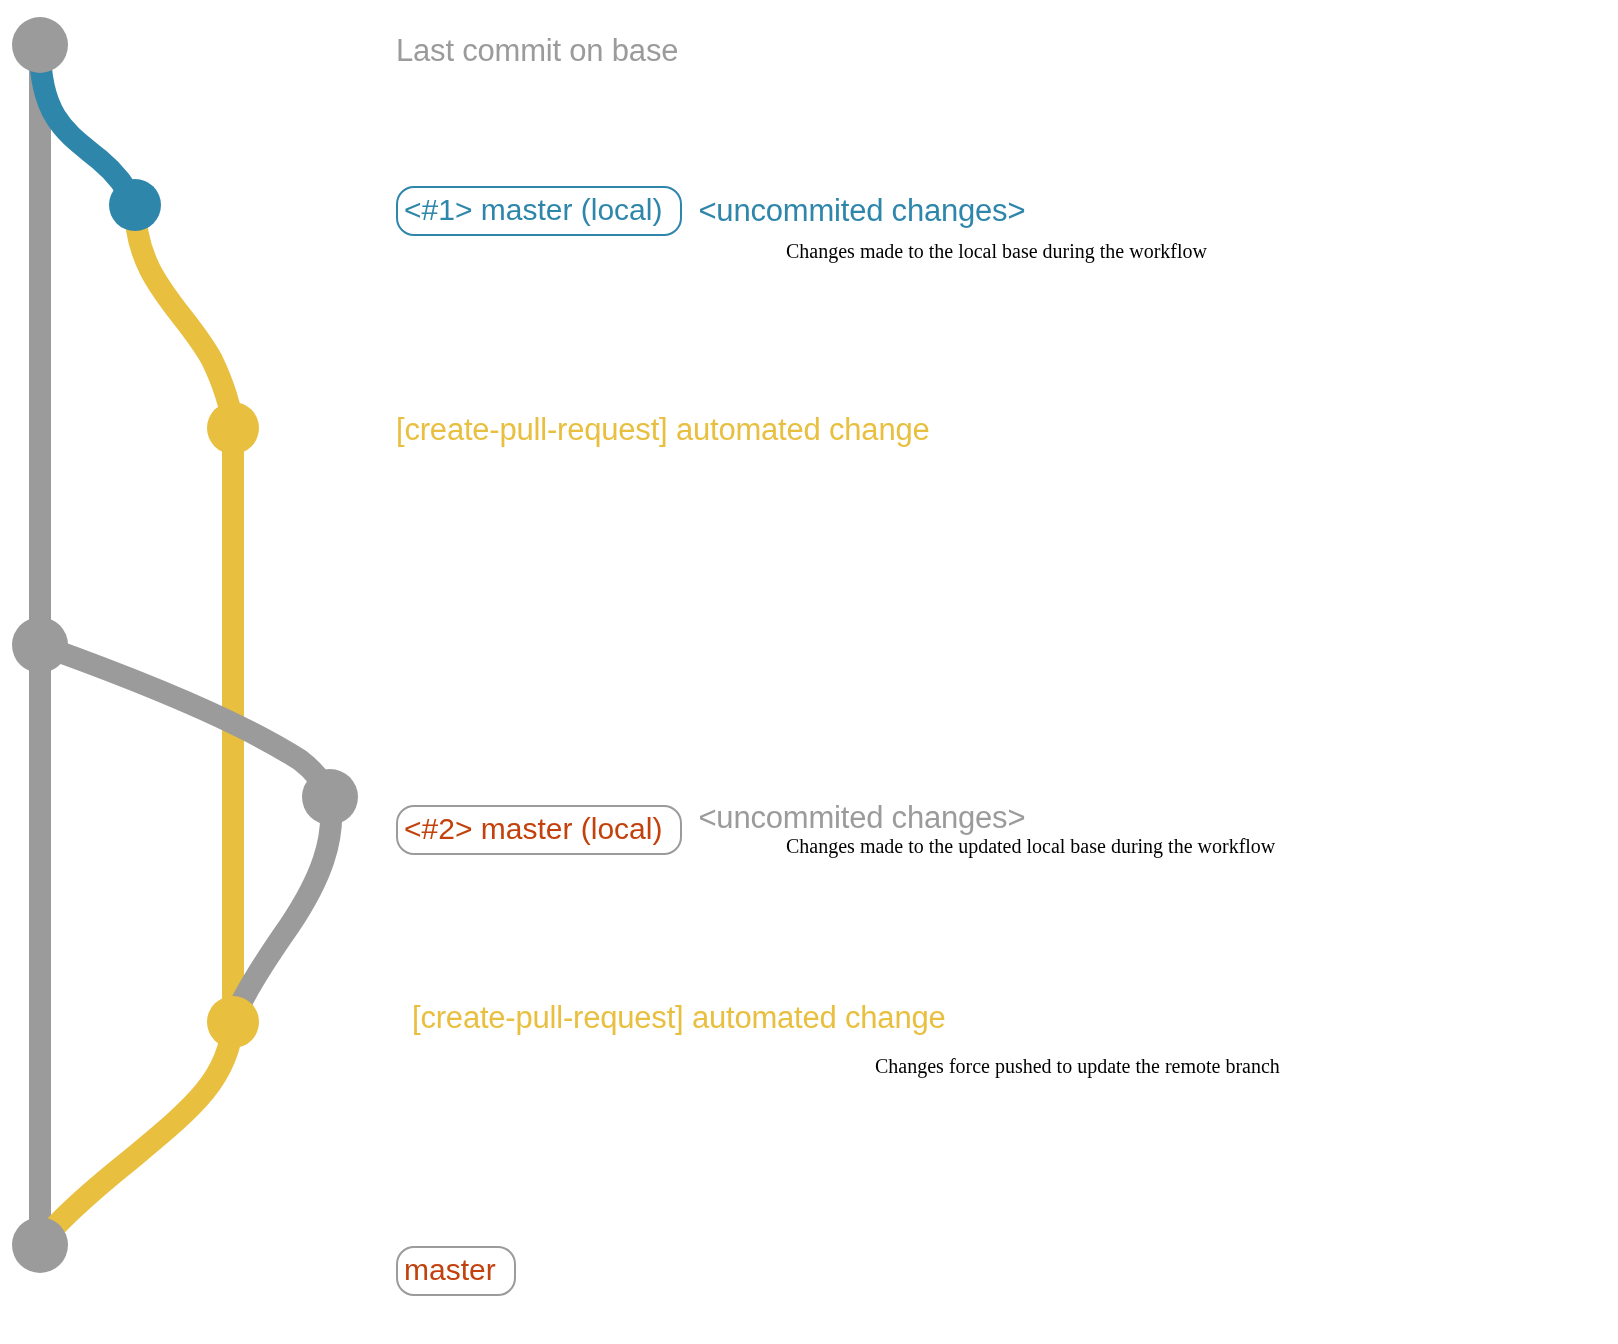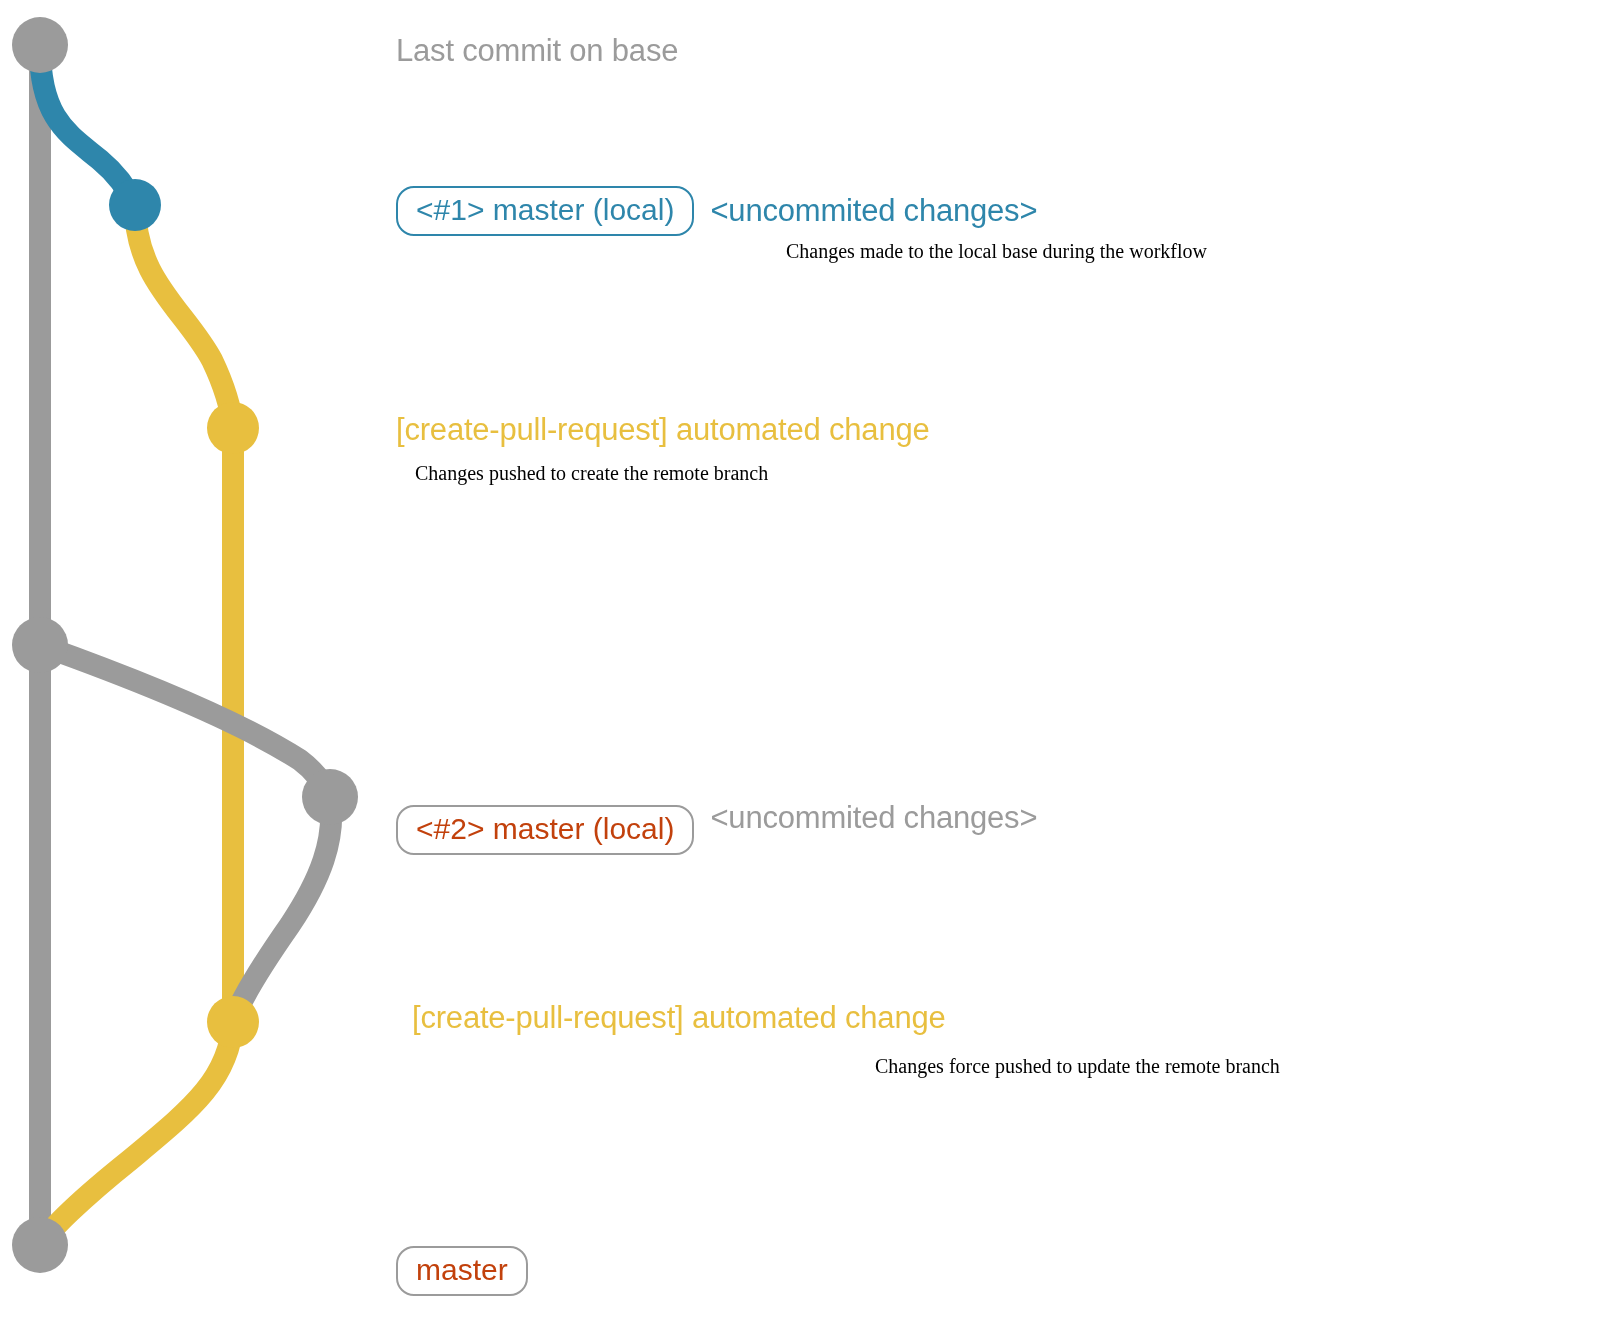--- a/index.html
+++ b/index.html
@@ -39,21 +39,21 @@
     font-size: 31px;
     letter-spacing: -0.2px;
   }
   .headline.gray  { color: #9b9b9b; }
   .headline.blue  { color: #2e86ab; }
   .headline.gold  { color: #e8bf3f; }
   .badge {
     display: inline-block;
     border: 2px solid #9b9b9b;
     border-radius: 18px;
-    padding: 6px 18px 8px 18px;
+    padding: 6px 18px 8px 6px;
     font-family: "Liberation Sans", sans-serif;
     font-size: 30px;
     line-height: 1.05;
     color: #9b9b9b;
     background: transparent;
   }
   .badge.blue { border-color: #2e86ab; color: #2e86ab; }
   .badge.gold { border-color: #e8bf3f; color: #e8bf3f; }
   .badge.gray { border-color: #9b9b9b; color: #c2410c; margin-top: 24px; }
   .after-badge { margin-left: 16px; }
@@ -104,27 +104,27 @@
 
   <div class="row" style="left:396px; top:186px;">
     <span class="badge blue">&lt;#1&gt; master (local)</span>
     <span class="headline blue after-badge">&lt;uncommited changes&gt;</span>
   </div>
   <div class="desc" style="left:786px; top:240px;">Changes made to the local base during the workflow</div>
 
   <div class="row" style="left:396px; top:412px;">
     <span class="headline gold">[create-pull-request] automated change</span>
   </div>
-  <div class="desc" style="left:415px; top:462px;">Changes pushed to create the remote branch</div>
 
 
   <div class="row" style="left:396px; top:781px;">
     <span class="badge gray">&lt;#2&gt; master (local)</span>
     <span class="headline gray after-badge">&lt;uncommited changes&gt;</span>
   </div>
+  <div class="desc" style="left:786px; top:835px;">Changes made to the updated local base during the workflow</div>
 
   <div class="row" style="left:396px; top:1000px;">
     <span class="headline gold after-badge">[create-pull-request] automated change</span>
   </div>
   <div class="desc" style="left:875px; top:1055px;">Changes force pushed to update the remote branch</div>
 
   <div class="row" style="left:396px; top:1222px;">
     <span class="badge gray">master</span>
   </div>
 

